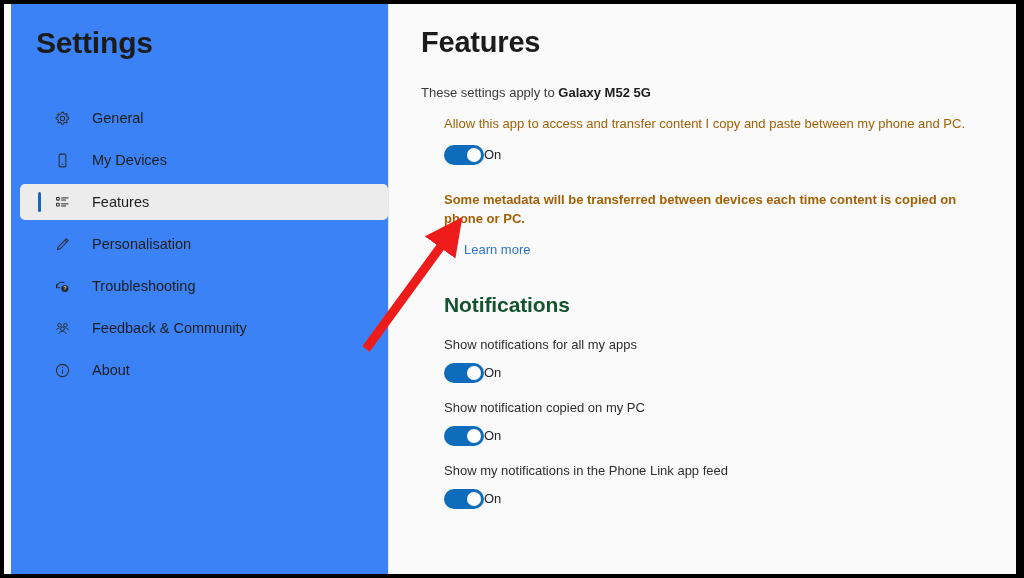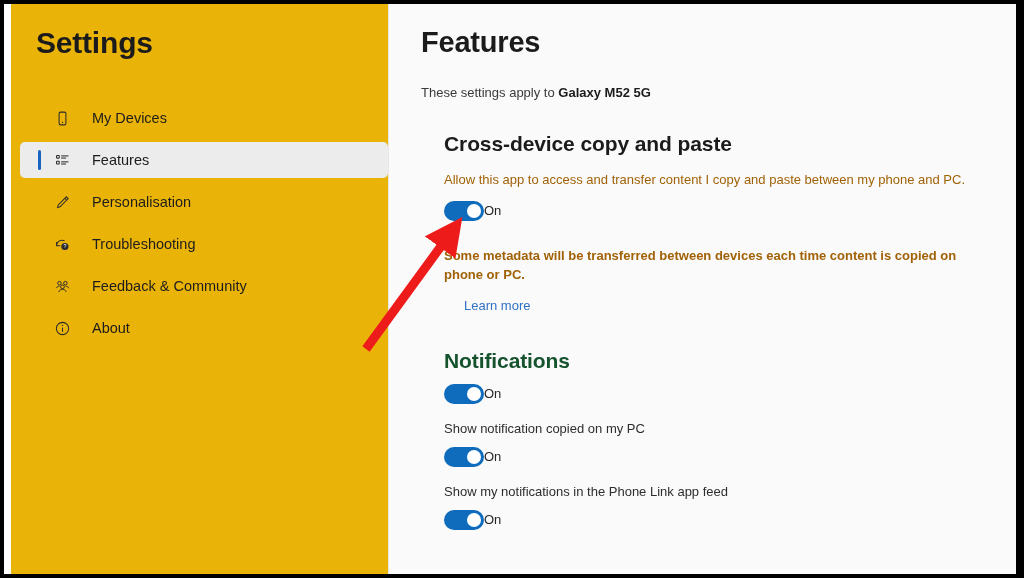--- a/index.html
+++ b/index.html
@@ -33,21 +33,21 @@
     height: 570px;
     background: #fafafa;
     display: flex;
     overflow: hidden;
   }
 
   
   .sidebar {
     width: 385px;
     flex: 0 0 385px;
-    background: #eab308;
+    background: #3b82f6;
     border-right: 1px solid #e7e7e7;
     position: relative;
     box-sizing: border-box;
   }
   .sidebar-edge {
     position: absolute;
     left: 0; top: 0; bottom: 0;
     width: 7px;
     background: #ffffff;
   }
@@ -225,20 +225,29 @@
 <div class="screen">
   <div class="window">
 
     <div class="sidebar">
       <div class="sidebar-edge"></div>
 
       <div class="app-title">Settings</div>
 
       <div class="nav">
 
+        <div class="nav-item">
+          <span class="nav-icon">
+            <svg width="17" height="17" viewBox="0 0 20 20" fill="none" stroke="#2b2b2b" stroke-width="1.2">
+              <circle cx="10" cy="10" r="2.6"></circle>
+              <path d="M10 2.4l1.1.25.5 1.6 1.5.63 1.5-.75.9.9-.75 1.5.63 1.5 1.6.5.25 1.1-.25 1.1-1.6.5-.63 1.5.75 1.5-.9.9-1.5-.75-1.5.63-.5 1.6-1.1.25-1.1-.25-.5-1.6-1.5-.63-1.5.75-.9-.9.75-1.5-.63-1.5-1.6-.5L2.4 10l.25-1.1 1.6-.5.63-1.5-.75-1.5.9-.9 1.5.75 1.5-.63.5-1.6z"></path>
+            </svg>
+          </span>
+          <span class="nav-label">General</span>
+        </div>
 
         <div class="nav-item">
           <span class="nav-icon">
             <svg width="17" height="17" viewBox="0 0 20 20" fill="none" stroke="#2b2b2b" stroke-width="1.2">
               <rect x="6" y="2.5" width="8" height="15" rx="1.6"></rect>
               <circle cx="10" cy="14.6" r="0.75" fill="#2b2b2b" stroke="none"></circle>
             </svg>
           </span>
           <span class="nav-label">My Devices</span>
         </div>
@@ -308,39 +317,39 @@
       </div>
     </div>
 
     <div class="main">
       <div class="main-inner">
 
         <div class="page-title">Features</div>
 
         <div class="applies-to"><span>These settings apply to </span><b>Galaxy M52 5G</b></div>
 
-        <div class="section-title">Cross-device copy and paste</div>
         <div class="section-body">
           <div class="desc">Allow this app to access and transfer content I copy and paste between my phone and PC.</div>
 
           <div class="toggle-row">
             <div class="switch">
               <div class="knob"></div>
             </div>
             <div class="switch-label">On</div>
           </div>
 
           <div class="desc tight" style="margin-top:26px;max-width:548px;">Some metadata will be transferred between devices each time content is copied on phone or PC.</div>
 
           <a class="link">Learn more</a>
         </div>
 
         <div class="notif-title">Notifications</div>
         <div class="section-body">
 
+          <div class="notif-item-label first">Show notifications for all my apps</div>
           <div class="toggle-row">
             <div class="switch">
               <div class="knob"></div>
             </div>
             <div class="switch-label">On</div>
           </div>
 
           <div class="notif-item-label">Show notification copied on my PC</div>
           <div class="toggle-row">
             <div class="switch">

